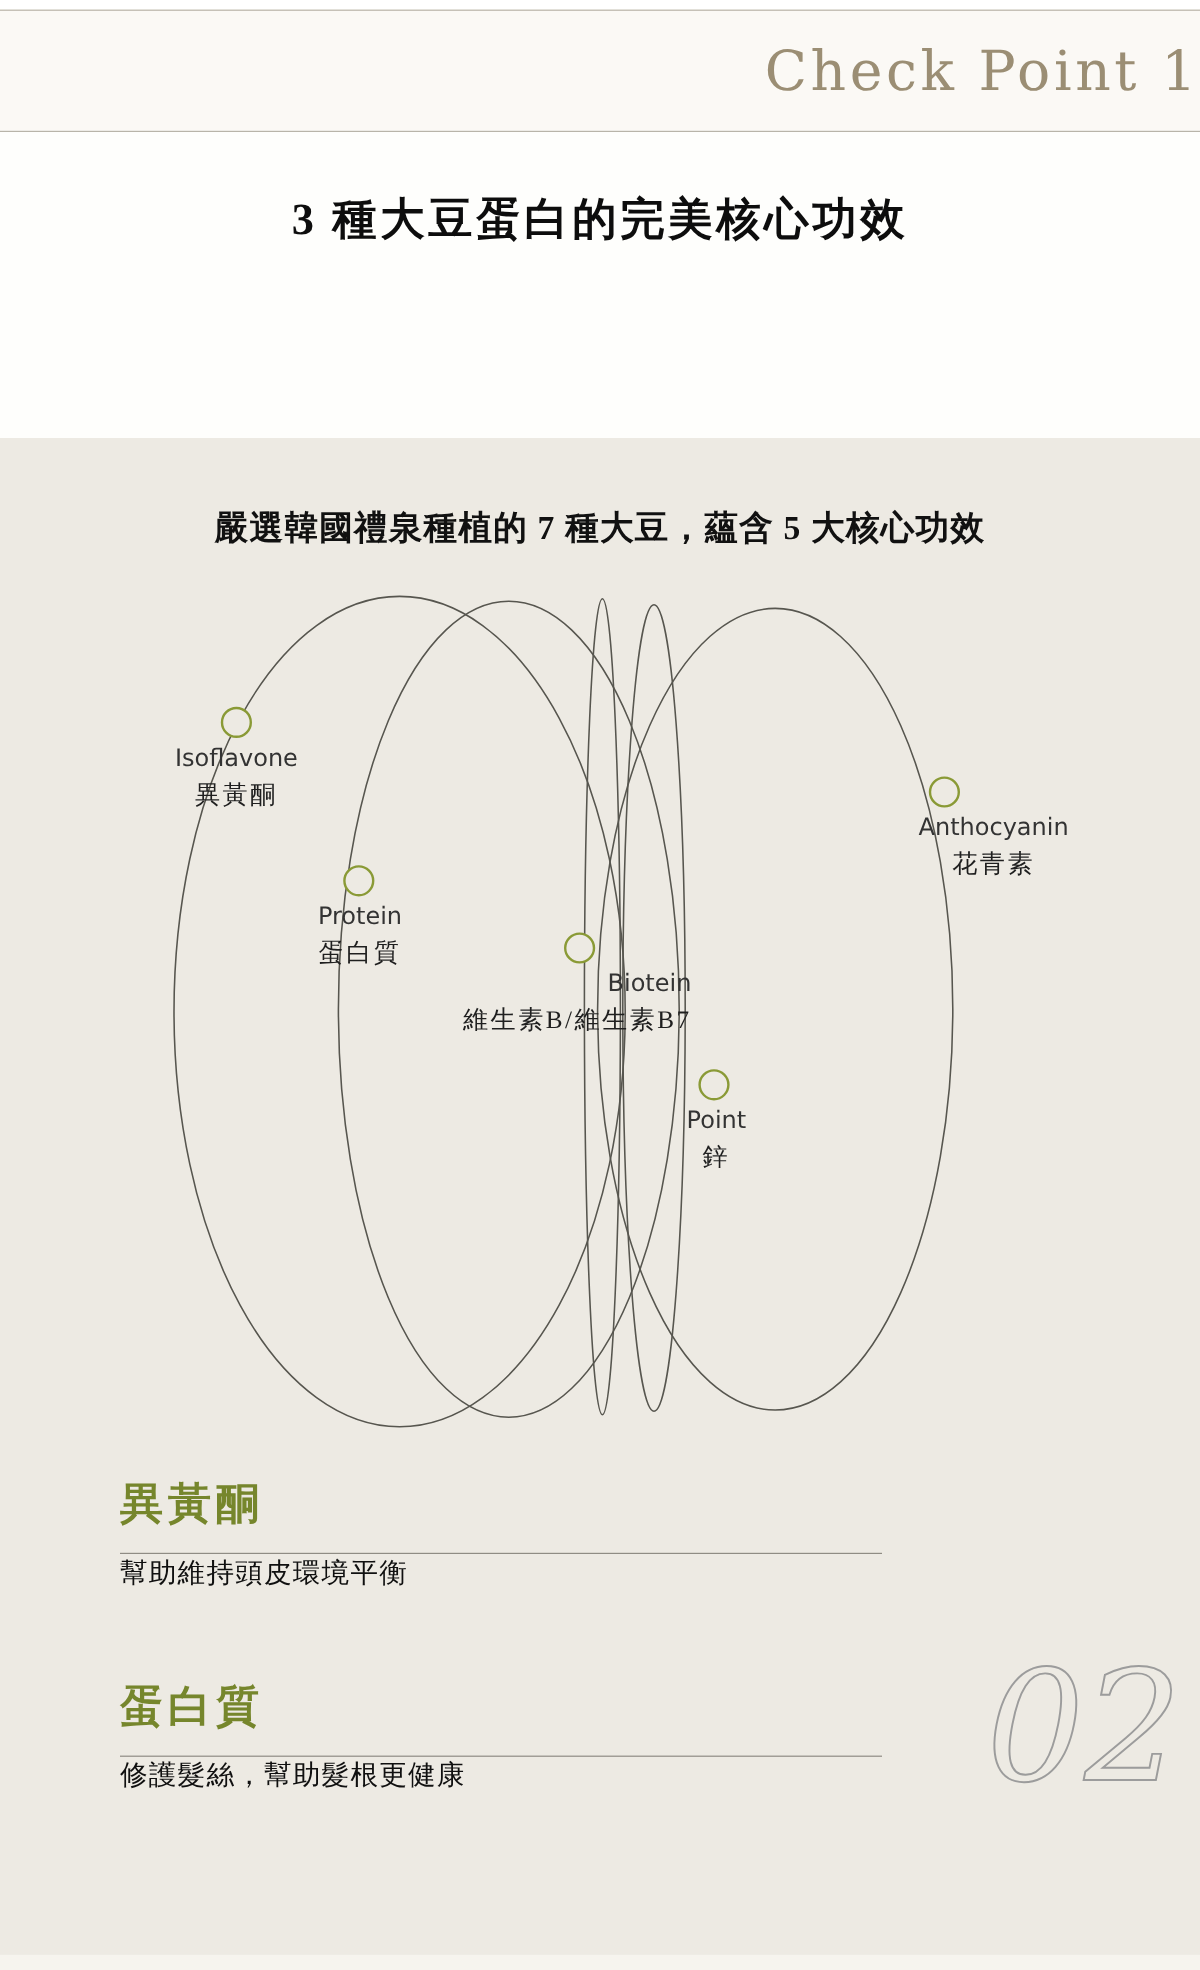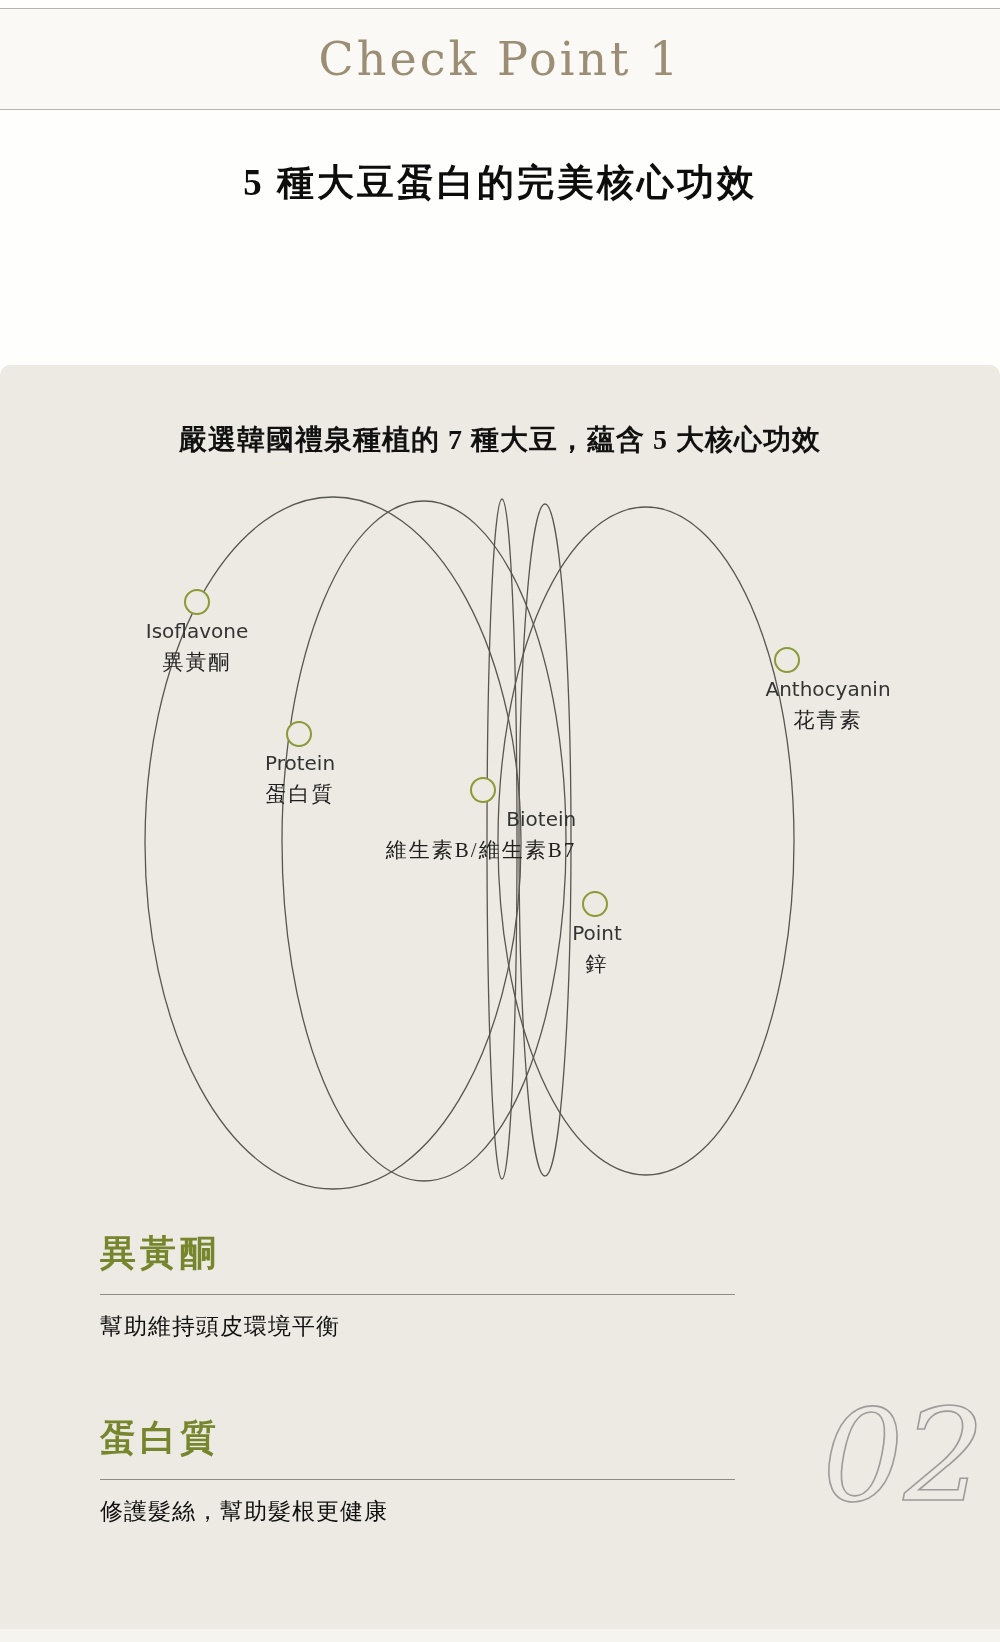--- a/index.html
+++ b/index.html
@@ -16,21 +16,21 @@
 
   
   .top-spacer { height: 8px; background: #ffffff; }
   .header-band {
     height: 102px;
     background: #fbf9f5;
     border-top: 1px solid #b8b4a9;
     border-bottom: 1px solid #b8b4a9;
     display: flex;
     align-items: center;
-    justify-content: center;
+    justify-content: flex-end;
   }
   .header-title {
     font-family: "DejaVu Serif", serif;
     font-size: 46px;
     font-weight: 400;
     color: #9b8e74;
     letter-spacing: 3px;
   }
 
   
@@ -52,21 +52,20 @@
     letter-spacing: 2px;
     color: #1c1c1c;
     line-height: 1.95;
   }
 
   
   .main-section {
     background: #edeae3;
     height: 1277px;
     position: relative;
-    border-radius: 10px;
   }
   .diagram-heading {
     padding-top: 56px;
     text-align: center;
     font-size: 28px;
     font-weight: bold;
     letter-spacing: 1px;
     color: #111111;
   }
 
@@ -115,21 +114,21 @@
     font-weight: bold;
     letter-spacing: 4px;
     color: #76862c;
   }
   .benefit-rule {
     width: 635px;
     border-bottom: 1px solid #8f8c84;
     margin-top: 16px;
   }
   .benefit-desc {
-    margin-top: 16px;
+    margin-top: 0;
     font-size: 23px;
     letter-spacing: 1px;
     color: #101010;
   }
   .big-number {
     position: absolute;
     right: -105px;
     top: -22px;
     font-family: "DejaVu Serif", serif;
     font-style: italic;
@@ -153,21 +152,21 @@
 
 <div class="page">
 
   <div class="top-spacer"></div>
 
   <div class="header-band">
     <div class="header-title">Check Point 1</div>
   </div>
 
   <div class="intro">
-    <div class="intro-title">5 種大豆蛋白的完美核心功效</div>
+    <div class="intro-title">3 種大豆蛋白的完美核心功效</div>
   </div>
 
   <div class="main-section">
 
     <div class="diagram-heading">嚴選韓國禮泉種植的 7 種大豆，蘊含 5 大核心功效</div>
 
     <div class="diagram">
       <svg width="1000" height="762" viewBox="0 0 1000 762">
         <g fill="none" stroke="#57564f" stroke-width="1.3">
           <ellipse cx="333" cy="376" rx="188" ry="346"></ellipse>

